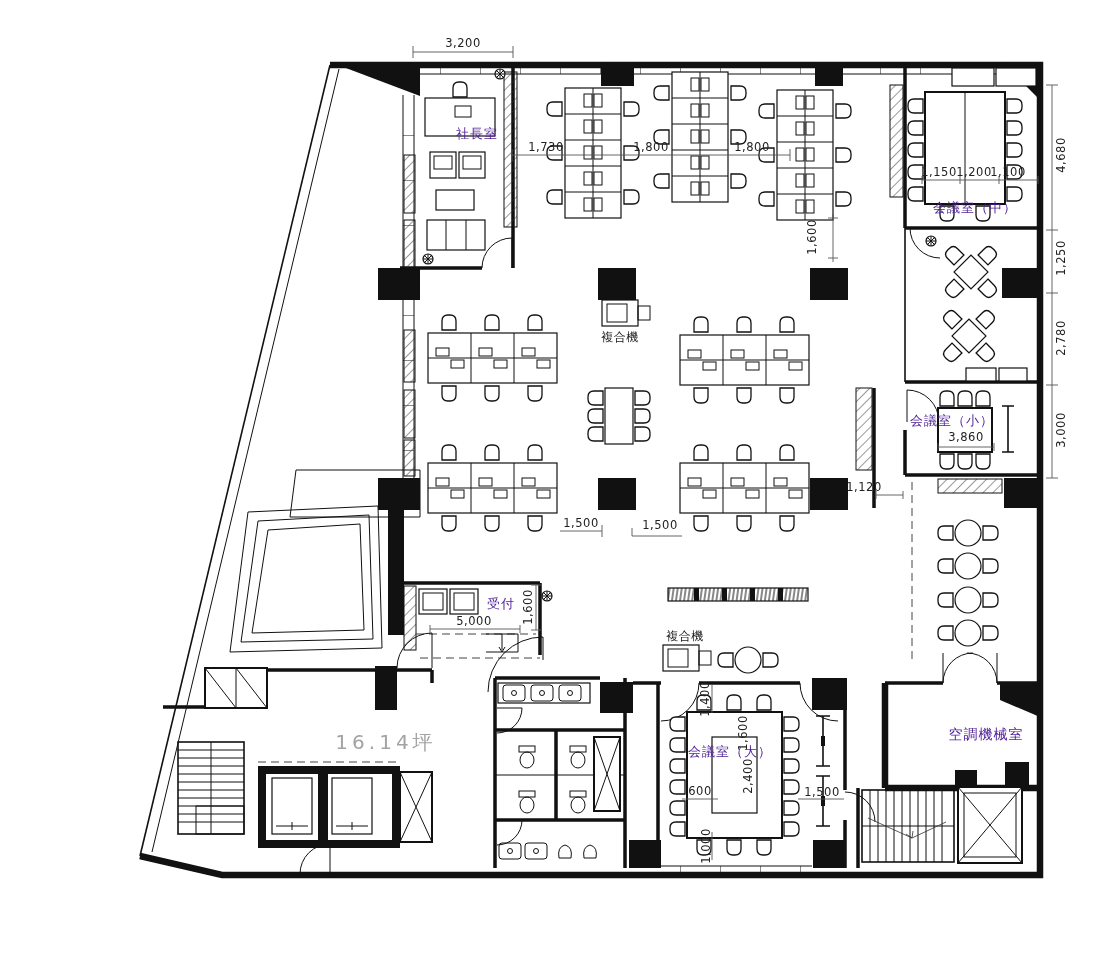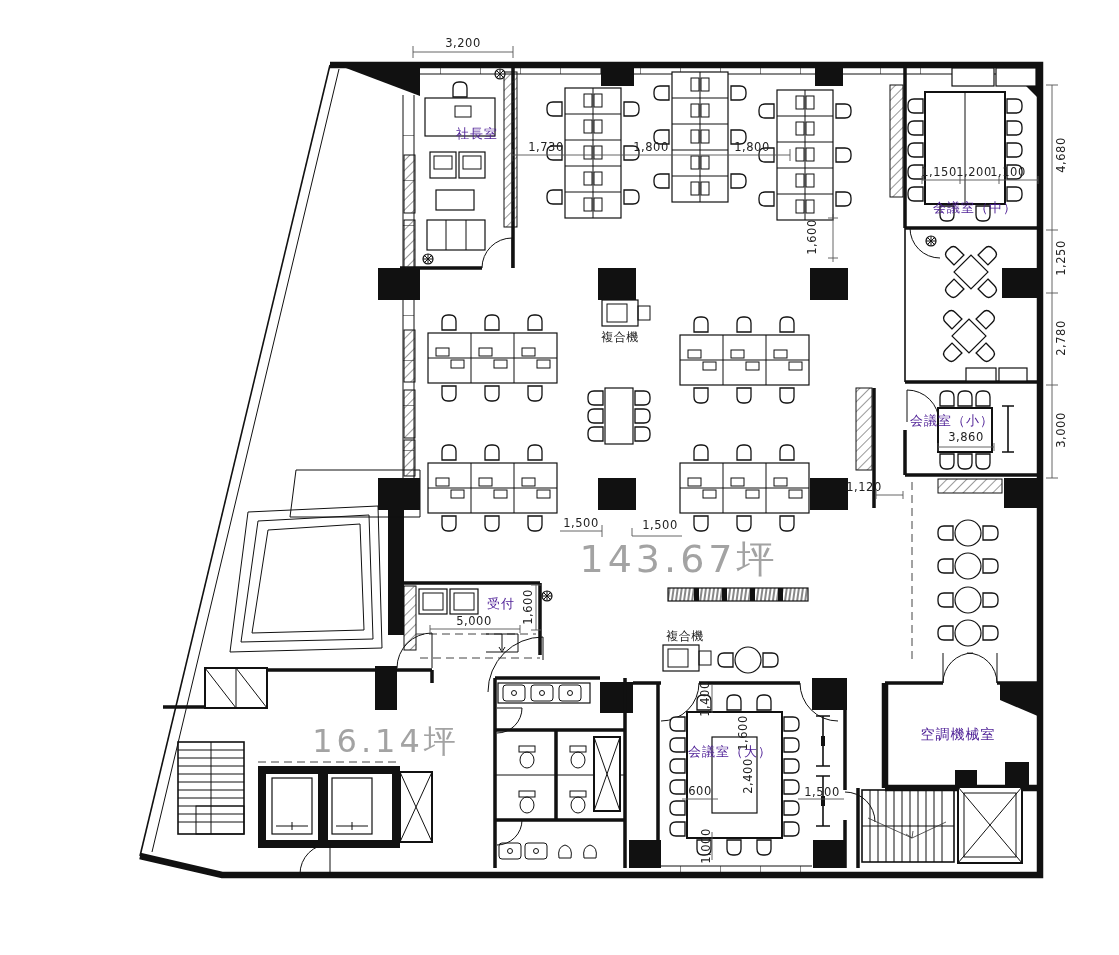--- a/index.html
+++ b/index.html
@@ -15,23 +15,23 @@
   .blk{fill:#111;stroke:none}
   .wt{fill:#fff;stroke:#111;stroke-width:1.2}
   .wt2{fill:#fff;stroke:#111;stroke-width:2}
   .dash{stroke:#444;stroke-width:1;fill:none;stroke-dasharray:8 5}
   .dim{stroke:#555;stroke-width:.9;fill:none}
   
   .lbl{position:absolute;transform:translate(-50%,-50%);white-space:nowrap;
        color:#222;font-size:11.5px;letter-spacing:.5px;}
   .lbl.v{transform:translate(-50%,-50%) rotate(-90deg);}
   .room{font-size:13px;color:#4c1d95;letter-spacing:1px;}
-  .room.big{font-size:14px;}
+  .room.big{font-size:14px;margin-left:28px;}
   .area{color:#a3a3a3;font-size:38px;letter-spacing:4px;font-weight:400;}
-  .area.small{font-size:32px;}
+  .area.small{font-size:20px;}
 </style>
 </head>
 <body>
 
 <div class="stage">
 
 <svg width="1119" height="955" viewBox="0 0 1119 955">
 <defs>
   <pattern id="hz" width="7" height="7" patternUnits="userSpaceOnUse" patternTransform="rotate(45)">
     <line x1="0" y1="0" x2="0" y2="7" stroke="#333" stroke-width="1"></line>
@@ -434,21 +434,20 @@
 
 <span class="lbl room" style="left:477px;top:134px">社長室</span>
 <span class="lbl room" style="left:975px;top:208px">会議室（中）</span>
 <span class="lbl room" style="left:952px;top:421px">会議室（小）</span>
 <span class="lbl room" style="left:730px;top:752px">会議室（大）</span>
 <span class="lbl room big" style="left:958px;top:735px">空調機械室</span>
 <span class="lbl room" style="left:501px;top:604px">受付</span>
 <span class="lbl" style="left:620px;top:337px;font-size:12px">複合機</span>
 <span class="lbl" style="left:685px;top:636px;font-size:12px">複合機</span>
 
-<span class="lbl area" style="left:679px;top:559px">143.67坪</span>
 <span class="lbl area small" style="left:386px;top:742px">16.14坪</span>
 
 <span class="lbl" style="left:463px;top:43px">3,200</span>
 <span class="lbl" style="left:546px;top:147px">1,730</span>
 <span class="lbl" style="left:651px;top:147px">1,800</span>
 <span class="lbl" style="left:752px;top:147px">1,800</span>
 <span class="lbl v" style="left:812px;top:237px">1,600</span>
 <span class="lbl" style="left:939px;top:172px">1,150</span>
 <span class="lbl" style="left:974px;top:172px">1,200</span>
 <span class="lbl" style="left:1008px;top:172px">1,100</span>

